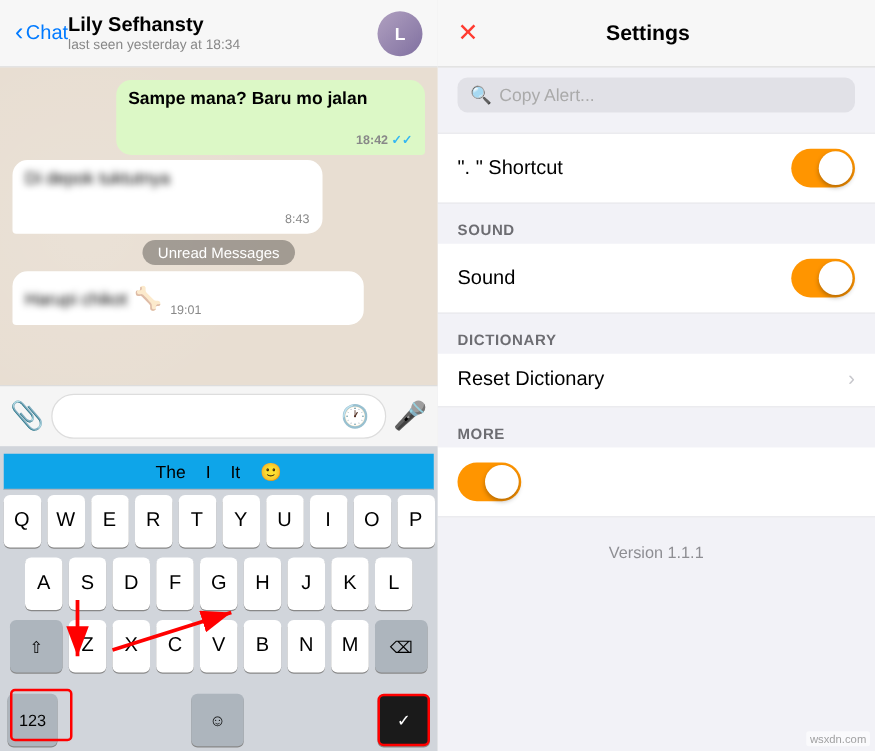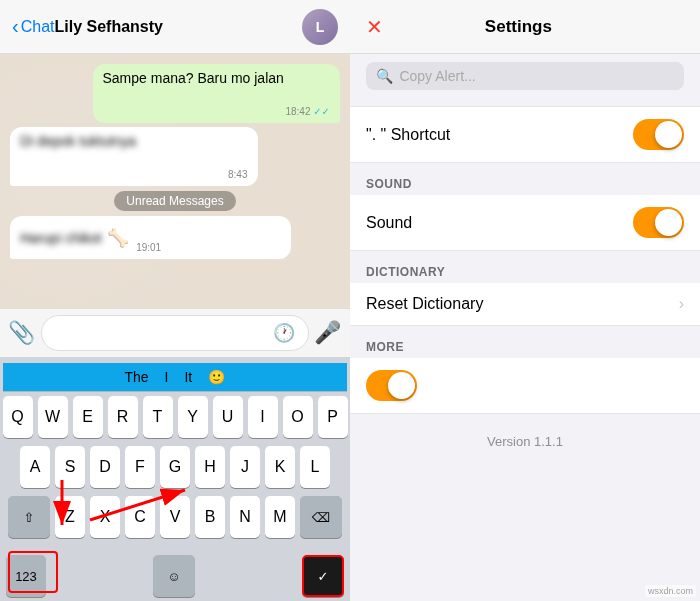--- a/index.html
+++ b/index.html
@@ -88,20 +88,21 @@
       border-radius: 12px;
       margin-bottom: 4px;
       font-size: 14px;
       position: relative;
     }
 
     .message-out {
       background: #dcf8c6;
       margin-left: auto;
       border-bottom-right-radius: 3px;
+      font-weight: bold;
     }
 
     .message-in {
       background: #fff;
       margin-right: auto;
       border-bottom-left-radius: 3px;
     }
 
     .message-time {
       font-size: 10px;
@@ -409,20 +410,21 @@
 
   <div class="chat-panel" style="position:relative;">
 
     <div class="chat-header">
       <div class="chat-back">
         <span class="chat-back-chevron">‹</span>
         <span class="chat-back-label">Chat</span>
       </div>
       <div class="chat-header-center">
         <div class="chat-contact-name">Lily Sefhansty</div>
+        <div class="chat-contact-status">last seen yesterday at 18:34</div>
       </div>
       <div class="chat-avatar">
         <span>L</span>
       </div>
     </div>
 
     <div class="chat-messages">
       <div class="message-bubble message-out">
         <div>Sampe mana? Baru mo jalan</div>
         <div class="message-time">18:42 <span class="message-time-ticks">✓✓</span></div>

